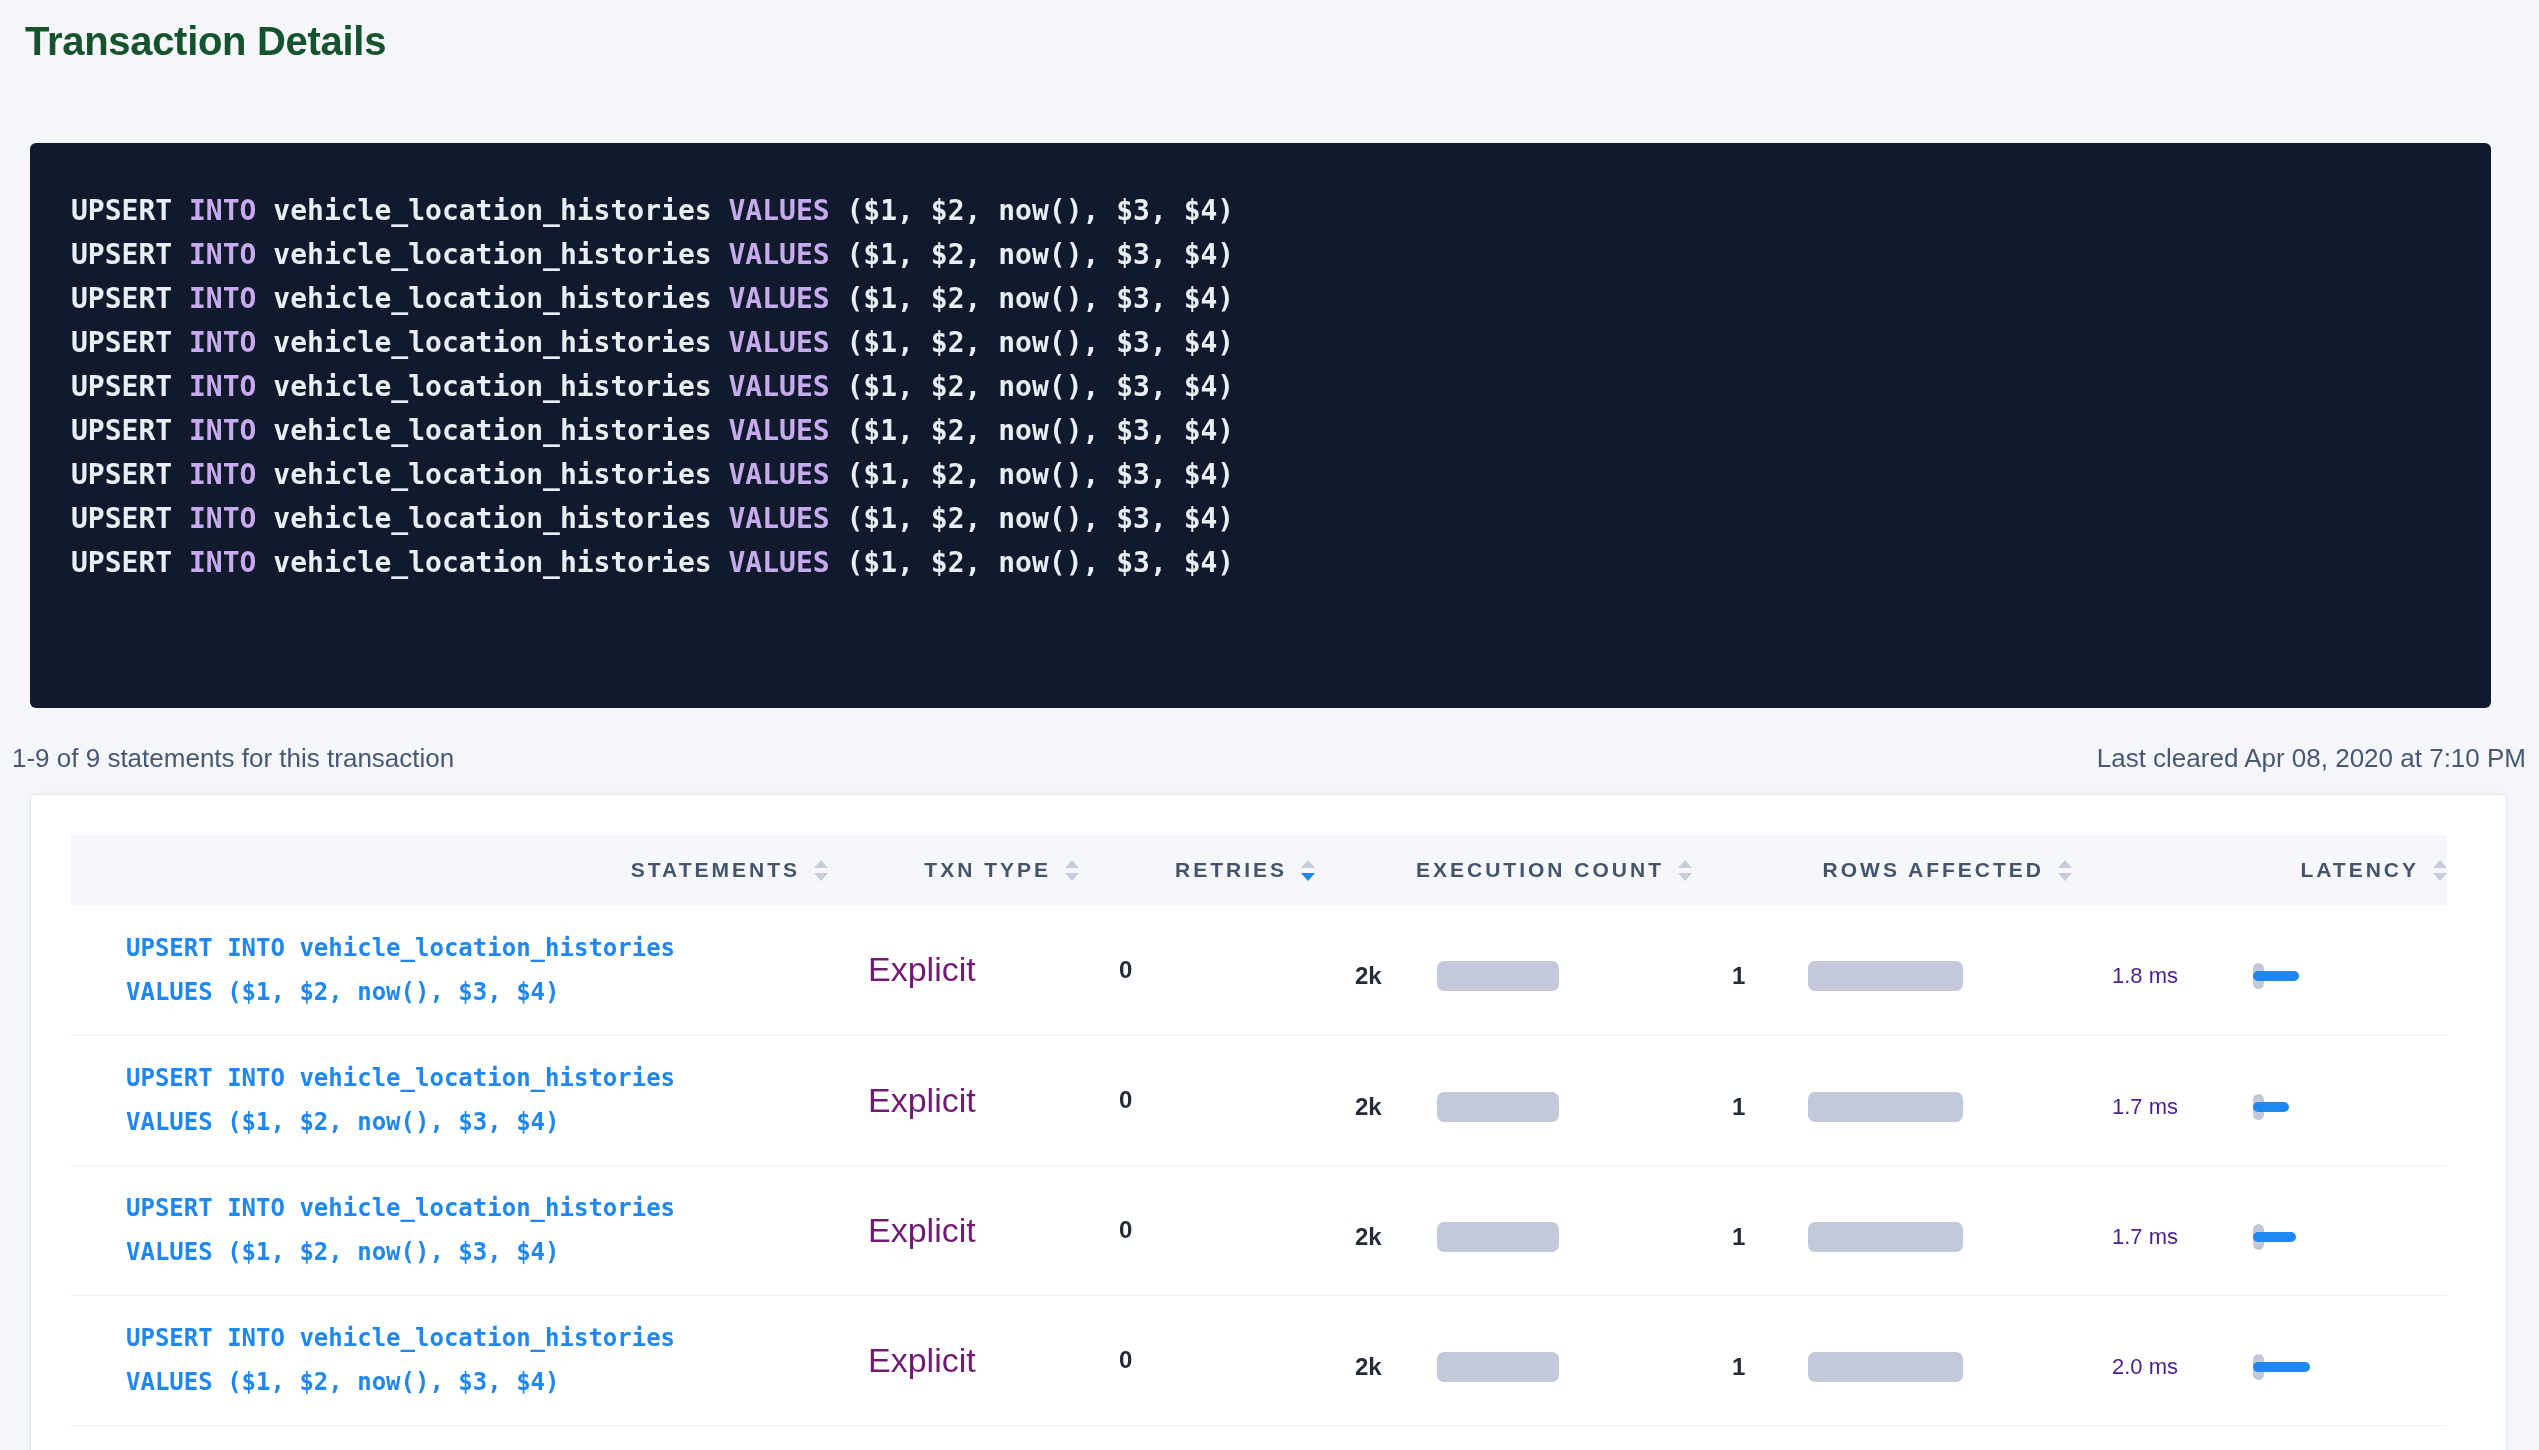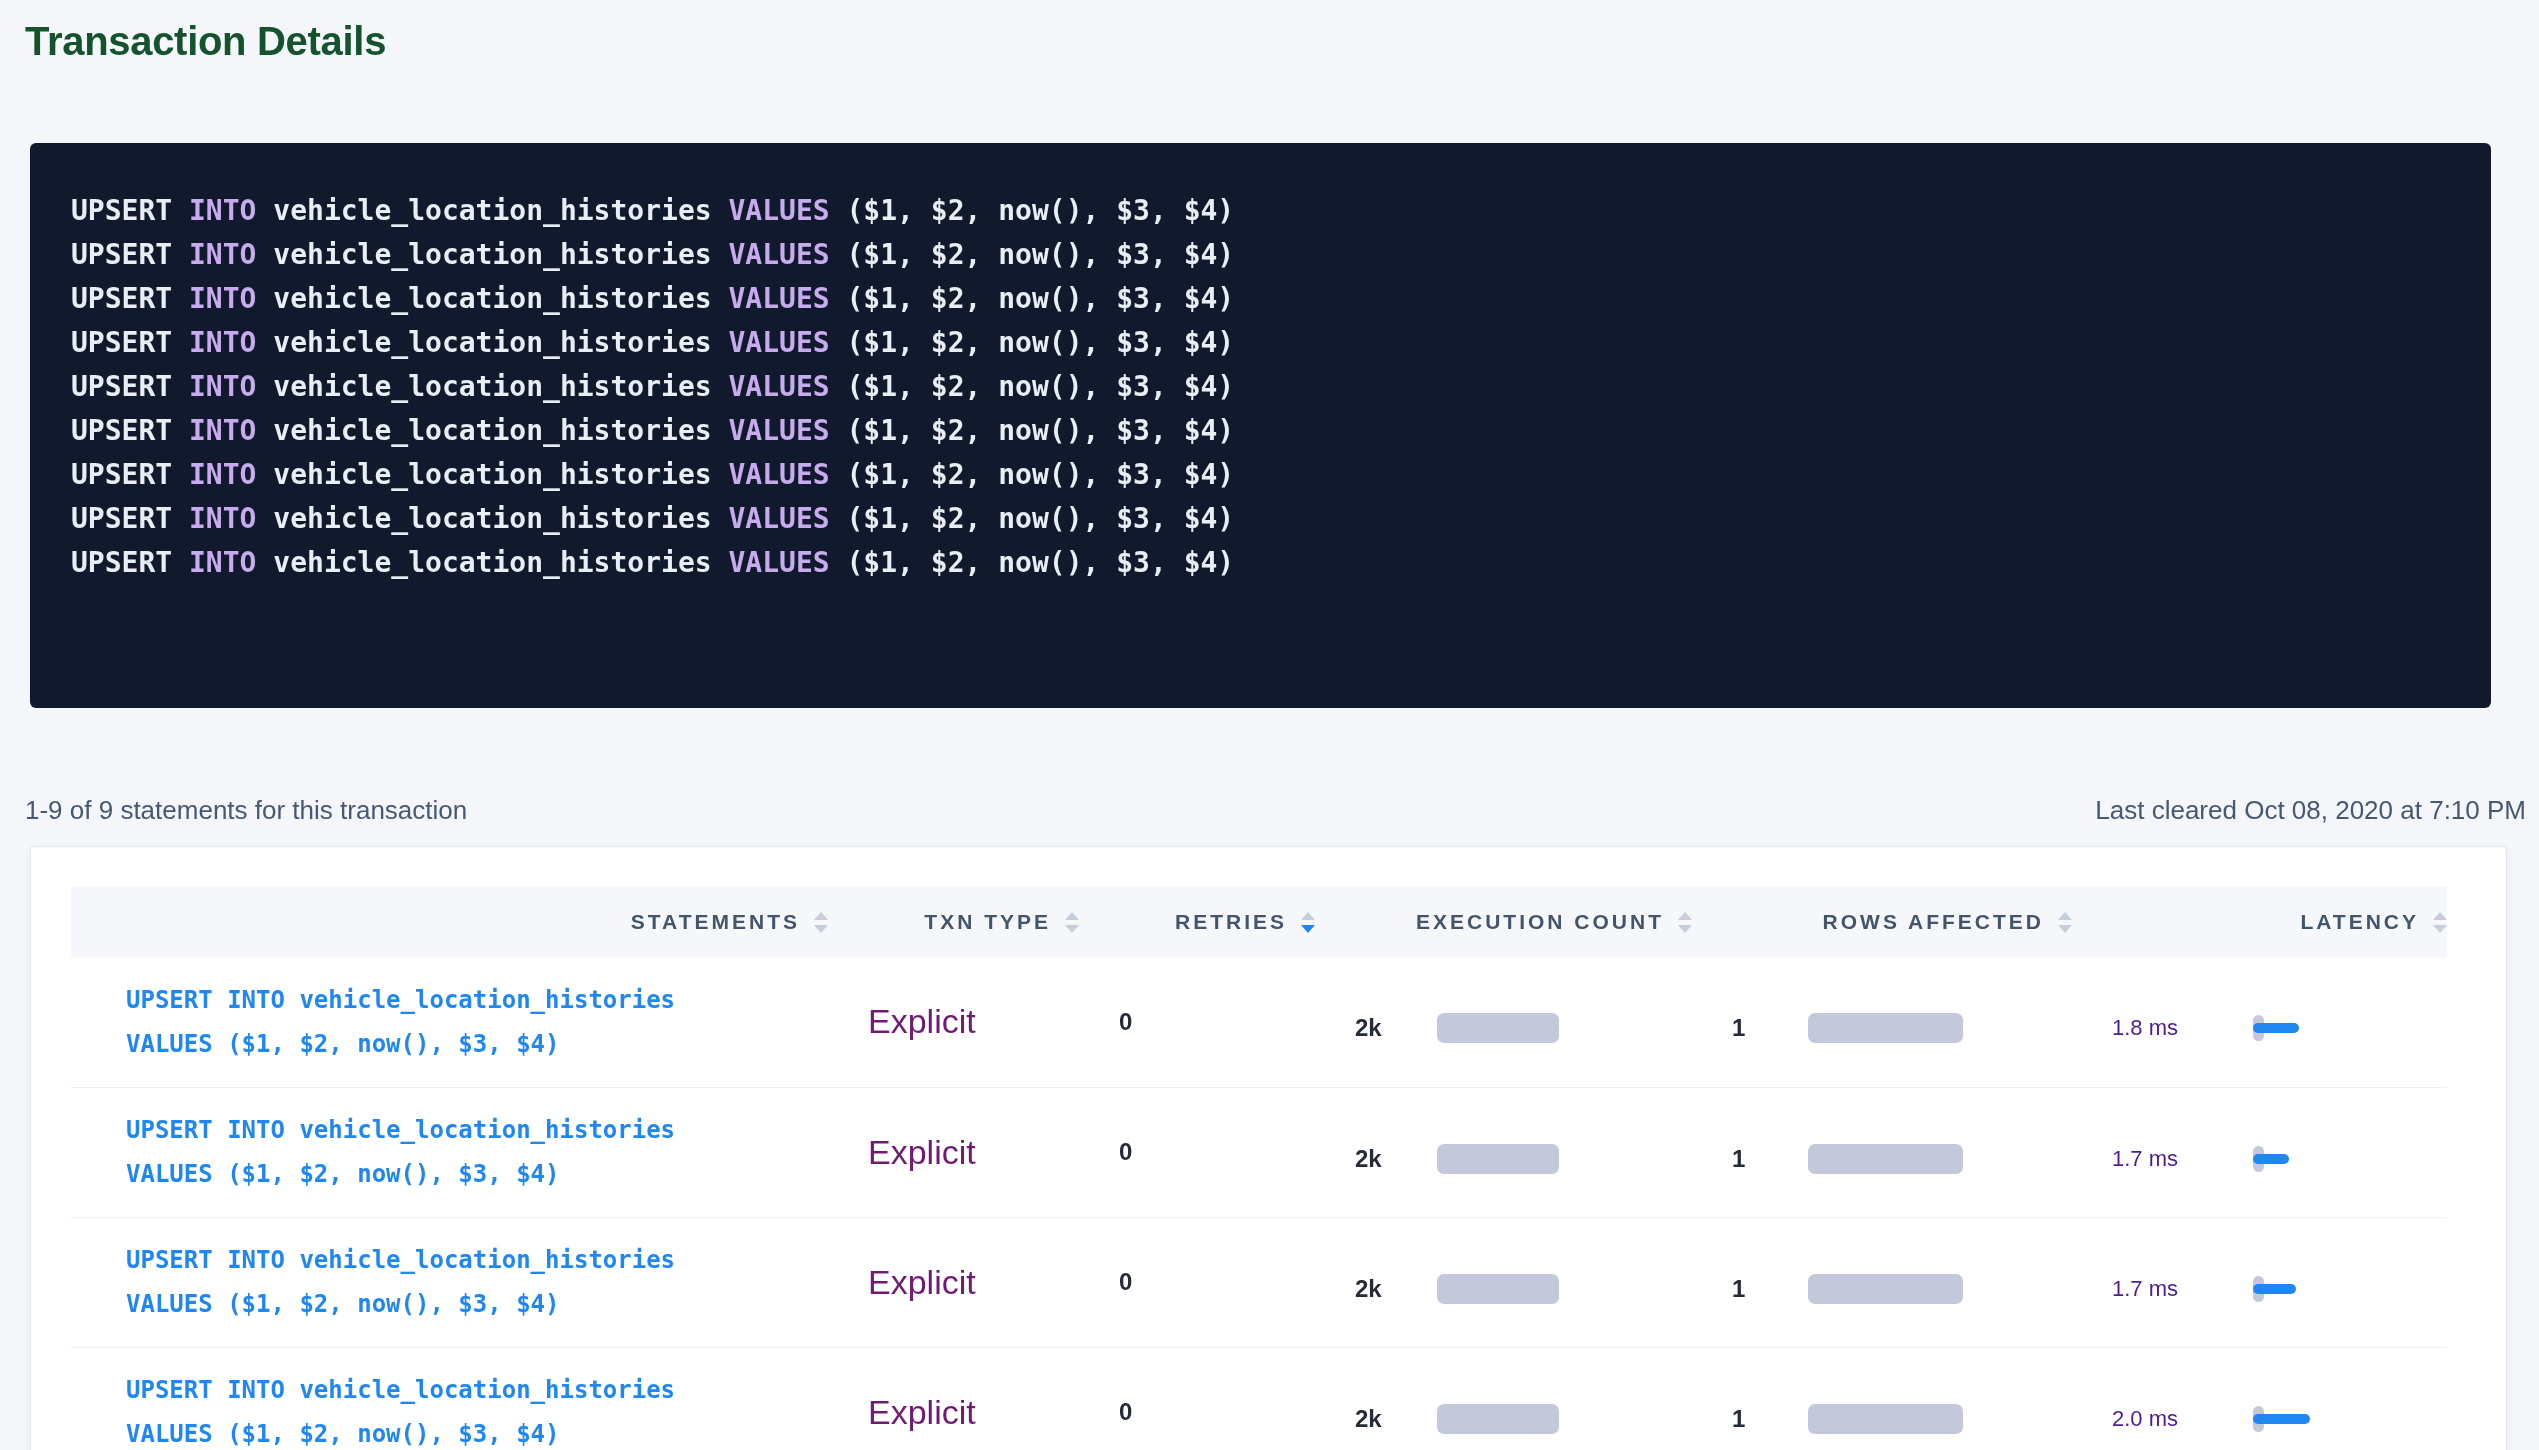--- a/index.html
+++ b/index.html
@@ -33,21 +33,21 @@
     white-space: pre;
     overflow: hidden;
   }
   .code-line { height: 44px; }
   .tok-keyword { color: var(--keyword, #c7abee); }
   .tok-plain { color: #e9edf4; }
 
   
   .summary-row {
     display: flex; justify-content: space-between; align-items: baseline;
-    margin-top: 84px; padding: 0 13px 0 25px;
+    margin-top: 32px; padding: 0 13px 0 12px;
     font-size: 26px; line-height: 36px; color: #475872;
   }
 
   
   .card {
     margin: 18px 32px 0 30px;
     background: #ffffff;
     border: 1px solid #e3e8ef;
     border-radius: 4px;
     box-shadow: 0 2px 6px rgba(40,60,90,0.06);
@@ -117,21 +117,21 @@
 <body>
 
 <div class="page">
 
   <h1 class="page-title">Transaction Details</h1>
 
   <div class="code-box"><div class="code-line"><span class="tok-plain">UPSERT </span><span class="tok-keyword">INTO</span><span class="tok-plain"> vehicle_location_histories </span><span class="tok-keyword">VALUES</span><span class="tok-plain"> ($1, $2, now(), $3, $4)</span></div><div class="code-line"><span class="tok-plain">UPSERT </span><span class="tok-keyword">INTO</span><span class="tok-plain"> vehicle_location_histories </span><span class="tok-keyword">VALUES</span><span class="tok-plain"> ($1, $2, now(), $3, $4)</span></div><div class="code-line"><span class="tok-plain">UPSERT </span><span class="tok-keyword">INTO</span><span class="tok-plain"> vehicle_location_histories </span><span class="tok-keyword">VALUES</span><span class="tok-plain"> ($1, $2, now(), $3, $4)</span></div><div class="code-line"><span class="tok-plain">UPSERT </span><span class="tok-keyword">INTO</span><span class="tok-plain"> vehicle_location_histories </span><span class="tok-keyword">VALUES</span><span class="tok-plain"> ($1, $2, now(), $3, $4)</span></div><div class="code-line"><span class="tok-plain">UPSERT </span><span class="tok-keyword">INTO</span><span class="tok-plain"> vehicle_location_histories </span><span class="tok-keyword">VALUES</span><span class="tok-plain"> ($1, $2, now(), $3, $4)</span></div><div class="code-line"><span class="tok-plain">UPSERT </span><span class="tok-keyword">INTO</span><span class="tok-plain"> vehicle_location_histories </span><span class="tok-keyword">VALUES</span><span class="tok-plain"> ($1, $2, now(), $3, $4)</span></div><div class="code-line"><span class="tok-plain">UPSERT </span><span class="tok-keyword">INTO</span><span class="tok-plain"> vehicle_location_histories </span><span class="tok-keyword">VALUES</span><span class="tok-plain"> ($1, $2, now(), $3, $4)</span></div><div class="code-line"><span class="tok-plain">UPSERT </span><span class="tok-keyword">INTO</span><span class="tok-plain"> vehicle_location_histories </span><span class="tok-keyword">VALUES</span><span class="tok-plain"> ($1, $2, now(), $3, $4)</span></div><div class="code-line"><span class="tok-plain">UPSERT </span><span class="tok-keyword">INTO</span><span class="tok-plain"> vehicle_location_histories </span><span class="tok-keyword">VALUES</span><span class="tok-plain"> ($1, $2, now(), $3, $4)</span></div></div>
 
   <div class="summary-row">
     <span>1-9 of 9 statements for this transaction</span>
-    <span>Last cleared Oct 08, 2020 at 7:10 PM</span>
+    <span>Last cleared Apr 08, 2020 at 7:10 PM</span>
   </div>
 
   <div class="card">
     <table>
       <colgroup>
         <col class="c1">
           <col class="c2">
           <col class="c3">
         <col class="c4">
           <col class="c5">

